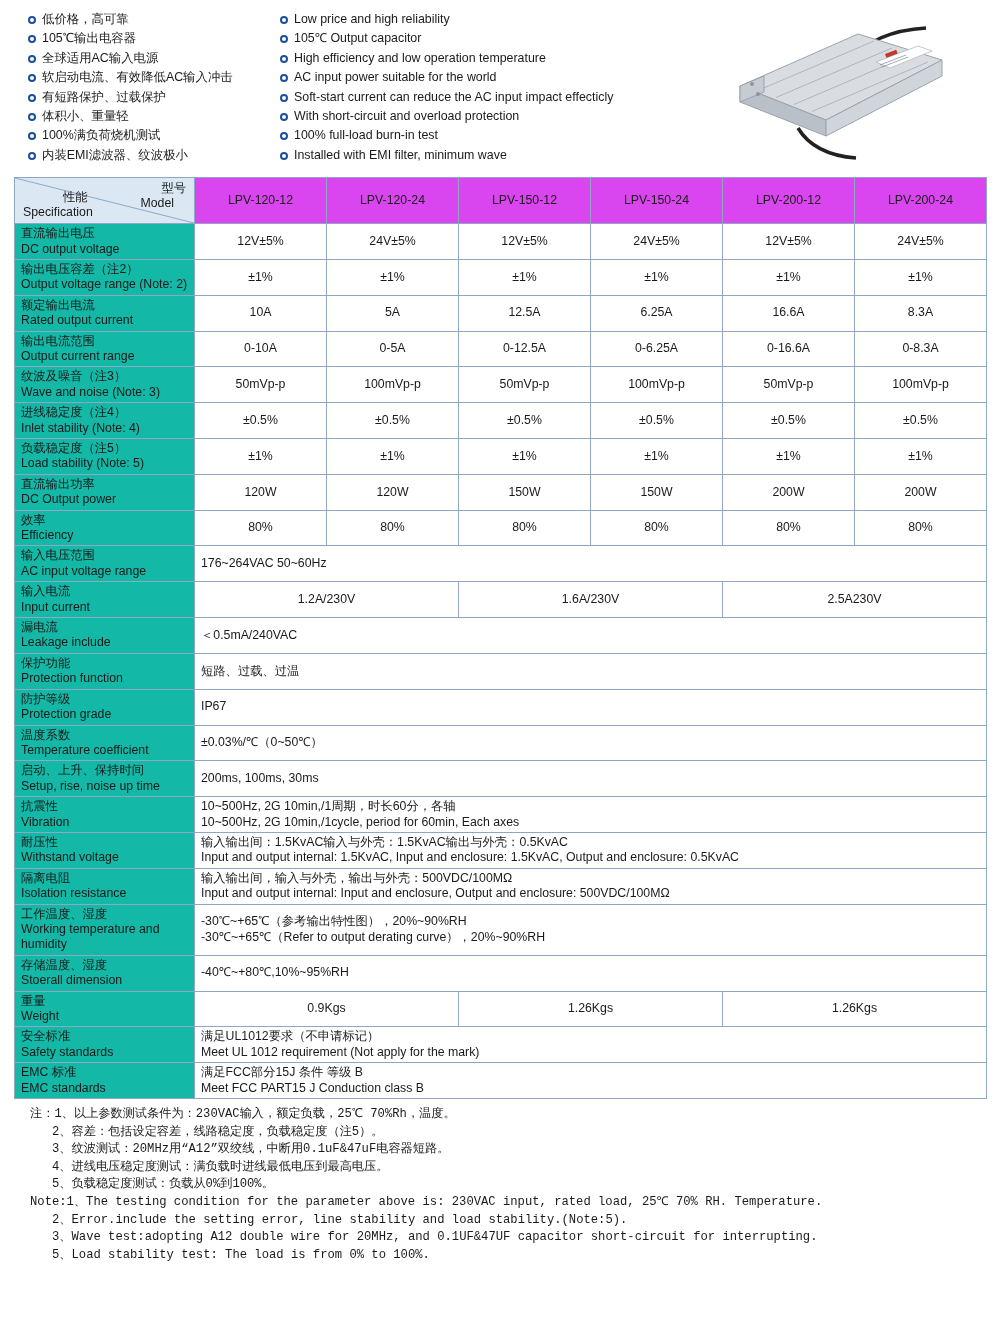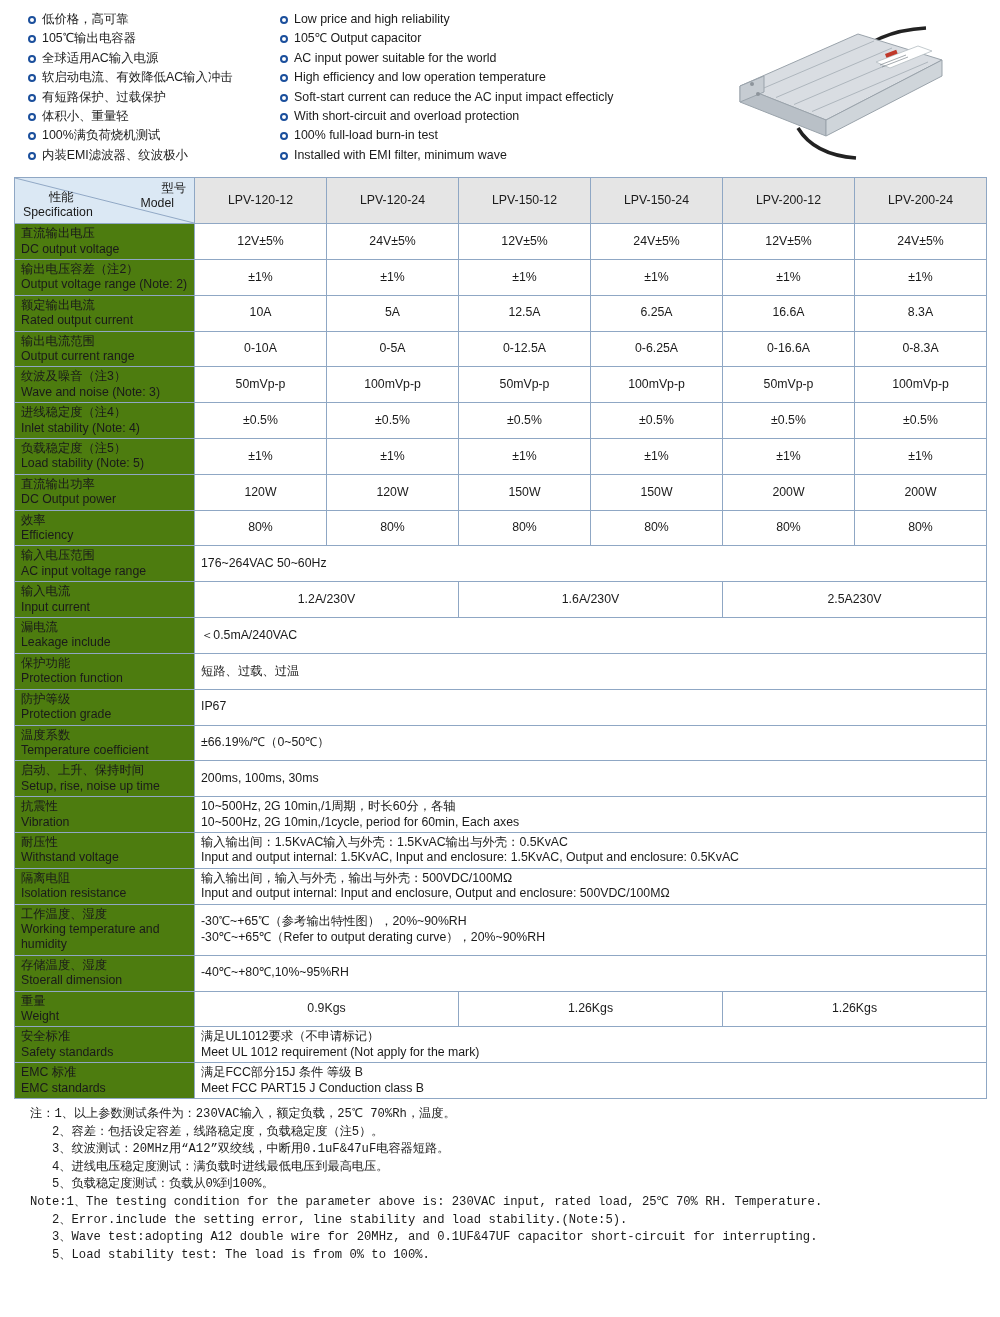--- a/index.html
+++ b/index.html
@@ -36,33 +36,33 @@
   }
   table.spec td, table.spec th {
     border: 1px solid #8fa7c4;
     padding: 2px 6px;
     font-size: 12.3px;
     line-height: 15.4px;
     vertical-align: middle;
   }
   .lbl {
     width: 180px;
-    background: #4d7c0f;
+    background: #14b8a6;
     text-align: left;
     font-size: 12.3px;
   }
   .lbl .cn { display: block; }
   .lbl .en { display: block; }
   .val { text-align: center; }
   .valL { text-align: left; padding-left: 10px; }
-  thead td { background: #e5e5e5; text-align: center; font-weight: normal; }
+  thead td { background: #d946ef; text-align: center; font-weight: normal; }
   .model-head { position: relative; height: 46px; background: #dbe8f4; }
   .model-head .m1 { position: absolute; right: 8px; top: 3px; font-size: 12.3px; }
   .model-head .m2 { position: absolute; right: 20px; top: 18px; font-size: 12.3px; }
-  .model-head .s1 { position: absolute; left: 34px; top: 12px; font-size: 12.3px; }
+  .model-head .s1 { position: absolute; left: 48px; top: 12px; font-size: 12.3px; }
   .model-head .s2 { position: absolute; left: 8px; top: 27px; font-size: 12.3px; }
   .model-head .diag { position: absolute; left: 0; top: 0; width: 100%; height: 100%; }
 
   
   .notes { margin: 7px 0 0 16px; }
   .notes div { font-size: 12.2px; line-height: 17.6px; white-space: nowrap; font-family: Liberation Mono, monospace; }
   .ind1 { padding-left: 0px; }
   .ind2 { padding-left: 22px; }
 </style>
 </head>
@@ -109,25 +109,25 @@
       <div class="feat-row">
           <span class="bullet"></span>
           <span class="feat-text">Low price and high reliability</span>
         </div>
       <div class="feat-row">
           <span class="bullet"></span>
           <span class="feat-text">105℃ Output capacitor</span>
         </div>
       <div class="feat-row">
           <span class="bullet"></span>
+          <span class="feat-text">High efficiency and low operation temperature</span>
+        </div>
+      <div class="feat-row">
+          <span class="bullet"></span>
           <span class="feat-text">AC input power suitable for the world</span>
-        </div>
-      <div class="feat-row">
-          <span class="bullet"></span>
-          <span class="feat-text">High efficiency and low operation temperature</span>
         </div>
       <div class="feat-row">
           <span class="bullet"></span>
           <span class="feat-text">Soft-start current can reduce the AC input impact effecticly</span>
         </div>
       <div class="feat-row">
           <span class="bullet"></span>
           <span class="feat-text">With short-circuit and overload protection</span>
         </div>
       <div class="feat-row">
@@ -350,21 +350,21 @@
             <span class="cn">防护等级</span>
             <span class="en">Protection grade</span>
           </td>
         <td class="valL" colspan="6">IP67</td>
       </tr>
       <tr>
         <td class="lbl">
             <span class="cn">温度系数</span>
             <span class="en">Temperature coefficient</span>
           </td>
-        <td class="valL" colspan="6">±66.19%/℃（0~50℃）</td>
+        <td class="valL" colspan="6">±0.03%/℃（0~50℃）</td>
       </tr>
       <tr>
         <td class="lbl">
             <span class="cn">启动、上升、保持时间</span>
             <span class="en">Setup, rise, noise up time</span>
           </td>
         <td class="valL" colspan="6">200ms, 100ms, 30ms</td>
       </tr>
 
       <tr>

